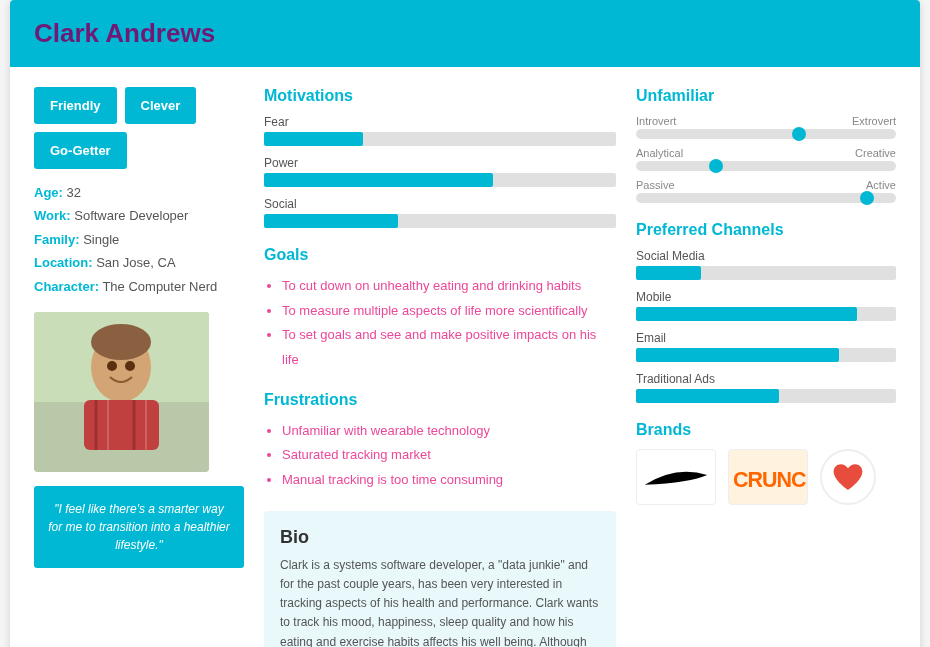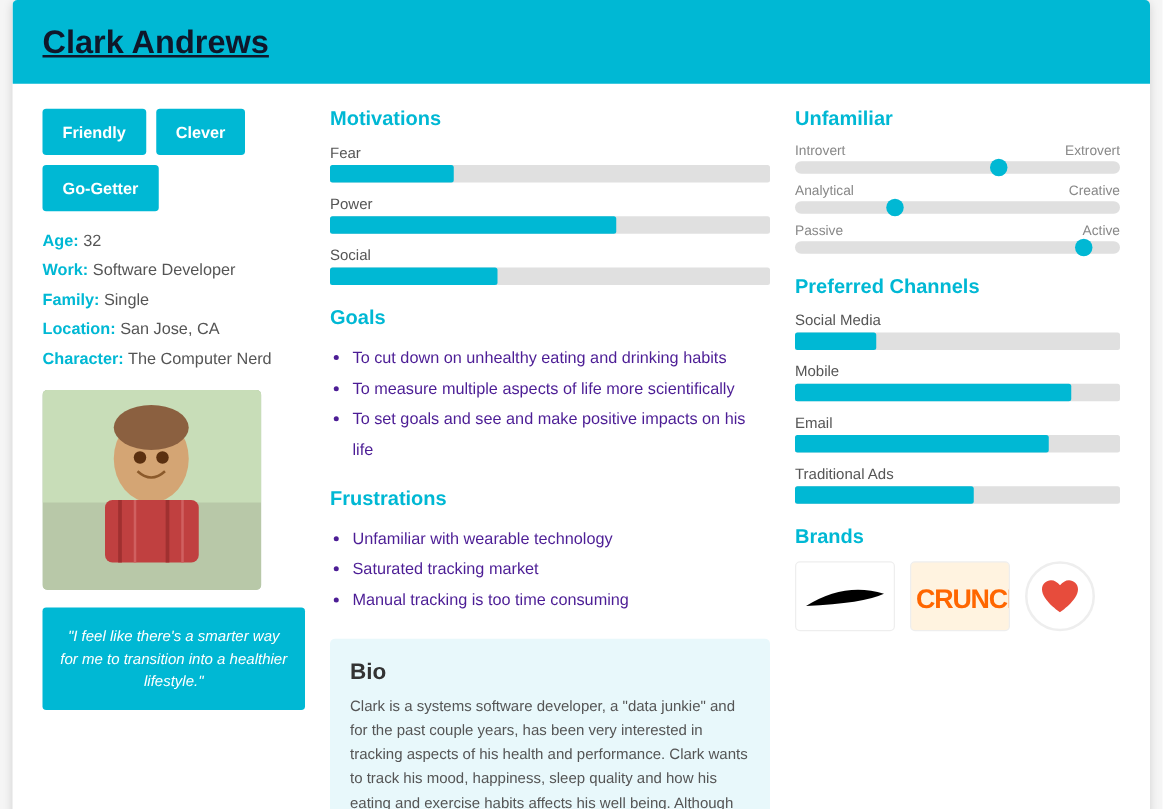--- a/index.html
+++ b/index.html
@@ -1,38 +1,38 @@
 <!DOCTYPE html>
 <html><head>
   <meta charset="utf-8">
   <style>
     * { box-sizing: border-box; margin: 0; padding: 0; }
     body { font-family: Arial, sans-serif; background: #f5f5f5; display: flex; justify-content: center; align-items: center; min-height: 100vh; }
     .card { width: 910px; background: #fff; border-radius: 4px; overflow: hidden; box-shadow: 0 2px 8px rgba(0,0,0,0.15); }
     .header { background: #00b8d4; padding: 18px 24px; }
-    .header h1 { color: #0f172a; font-size: 26px; font-weight: bold; text-decoration: underline; }
+    .header h1 { color: #701a75; font-size: 26px; font-weight: bold; }
     .body { display: flex; padding: 20px 24px; gap: 20px; }
     
     .left-col { width: 210px; flex-shrink: 0; }
     .tags { display: flex; flex-wrap: wrap; gap: 8px; margin-bottom: 12px; }
     .tag { background: #00b8d4; color: #fff; padding: 11px 16px; border-radius: 3px; font-size: 13px; font-weight: bold; cursor: pointer; }
     .info-section { margin-bottom: 14px; font-size: 13px; line-height: 1.8; color: #555; }
     .info-section span.label { color: #00b8d4; font-weight: bold; }
     .avatar { width: 175px; height: 160px; background: #c8d8c0; border-radius: 4px; overflow: hidden; margin-bottom: 14px; display: flex; align-items: center; justify-content: center; }
     .avatar svg { width: 100%; height: 100%; }
     .quote-box { background: #00b8d4; color: #fff; font-size: 12px; font-style: italic; text-align: center; padding: 14px 12px; border-radius: 3px; line-height: 1.5; }
     
     .mid-col { flex: 1; }
     .section-title { color: #00b8d4; font-size: 16px; font-weight: bold; margin-bottom: 10px; }
     .motivation-item { margin-bottom: 10px; }
     .motivation-label { font-size: 12px; color: #555; margin-bottom: 3px; }
     .bar-bg { background: #e0e0e0; height: 14px; border-radius: 2px; width: 100%; }
     .bar-fill { height: 14px; border-radius: 2px; background: #00b8d4; }
     .section { margin-bottom: 18px; }
-    .bullet-list { list-style: disc; padding-left: 18px; font-size: 13px; color: #4c1d95; line-height: 1.9; }
+    .bullet-list { list-style: disc; padding-left: 18px; font-size: 13px; color: #ec4899; line-height: 1.9; }
     .bio-box { background: #e8f8fb; padding: 16px; border-radius: 4px; }
     .bio-box .bio-title { font-size: 18px; font-weight: bold; color: #333; margin-bottom: 8px; }
     .bio-box p { font-size: 12px; color: #555; line-height: 1.6; }
     
     .right-col { width: 260px; flex-shrink: 0; }
     .personality-row { margin-bottom: 8px; }
     .personality-labels { display: flex; justify-content: space-between; font-size: 11px; color: #888; margin-bottom: 2px; }
     .personality-track { background: #e0e0e0; height: 10px; border-radius: 5px; position: relative; }
     .personality-dot { width: 14px; height: 14px; background: #00b8d4; border-radius: 50%; position: absolute; top: -2px; }
     .channel-row { margin-bottom: 10px; }

